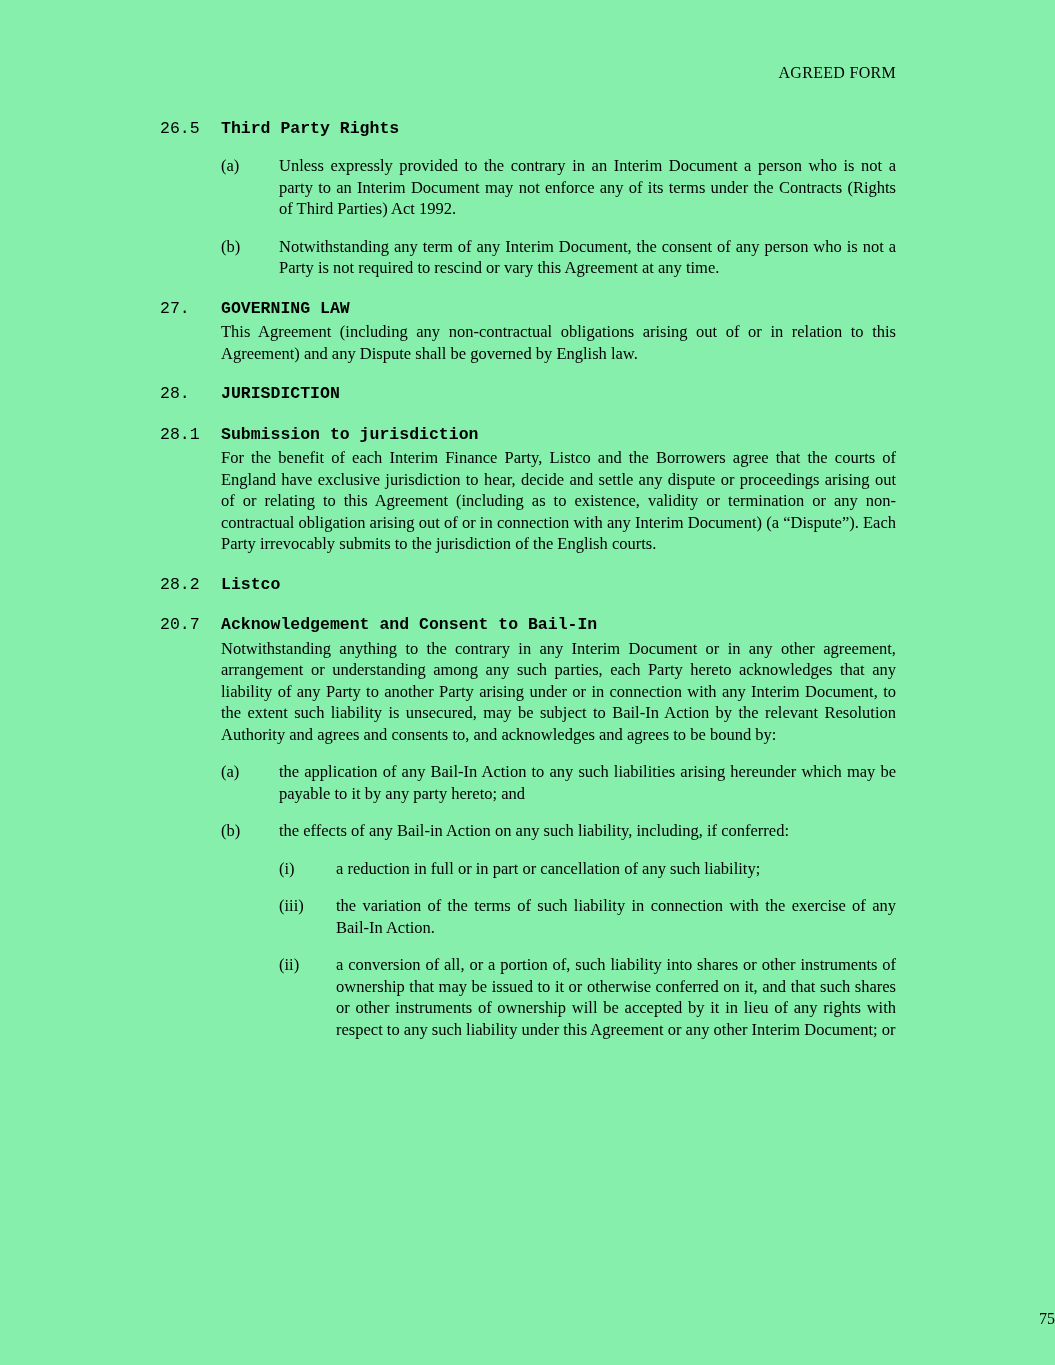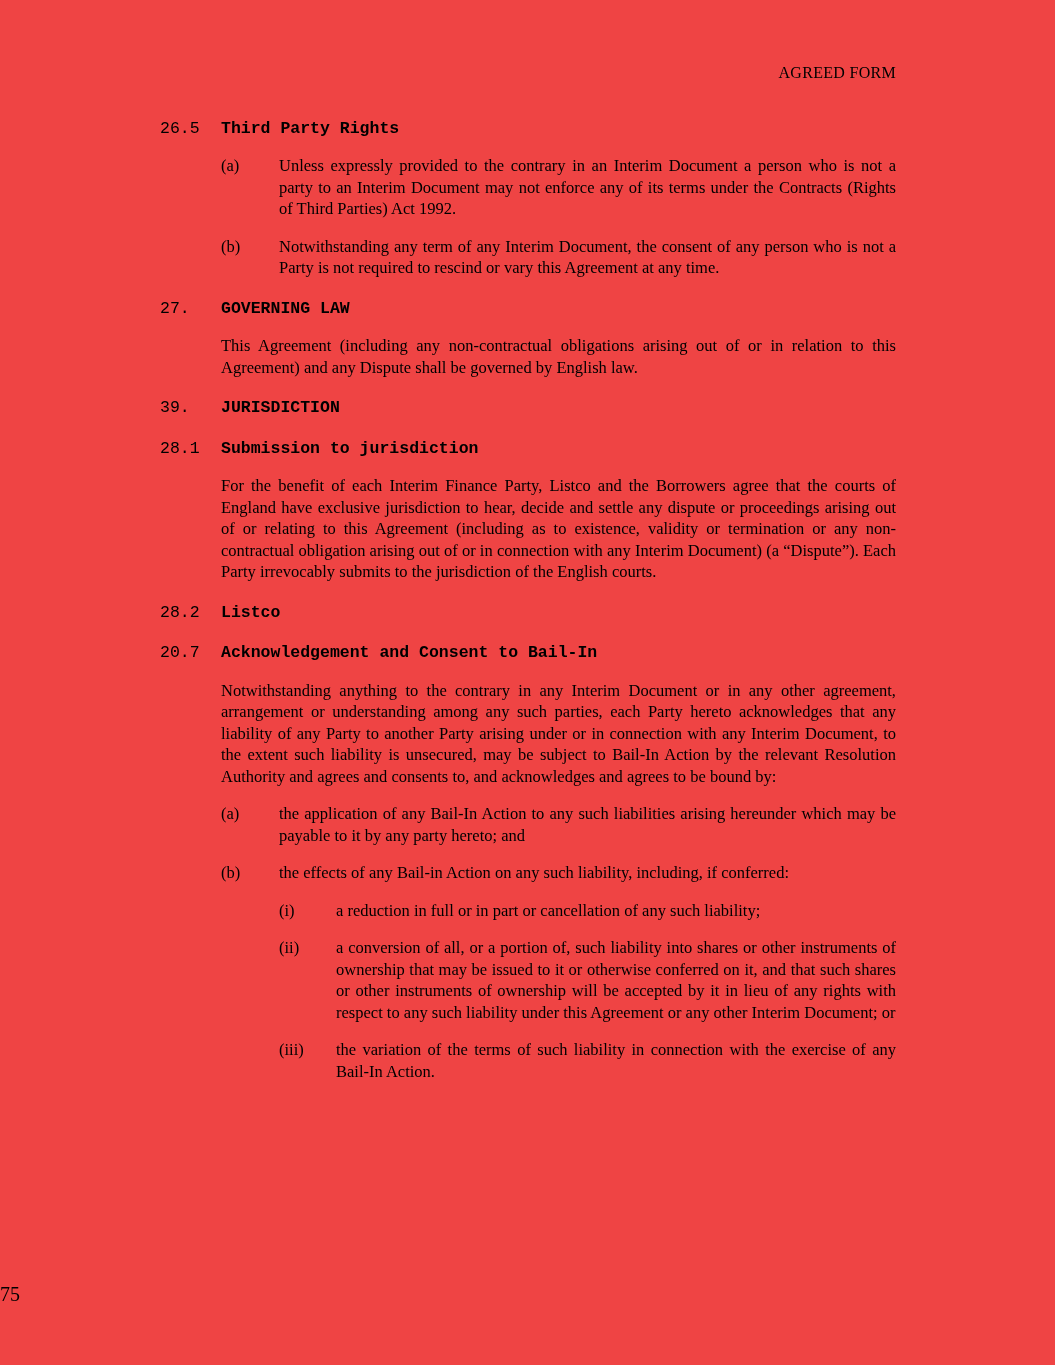--- a/index.html
+++ b/index.html
@@ -2,21 +2,21 @@
 <html><head>
 <meta charset="utf-8">
 <style>
   * { margin: 0; padding: 0; box-sizing: border-box; }
   html, body { background: #ffffff; }
   .page {
     position: relative;
     width: 1055px;
     height: 1365px;
     margin: 0 auto;
-    background: #ef4444;
+    background: #86efac;
     color: #000000;
     font-family: "Liberation Serif", "DejaVu Serif", serif;
     font-size: 16.5px;
     line-height: 21.5px;
     padding: 62px 159px 0 160px;
     overflow: hidden;
   }
   .header {
     text-align: right;
     margin-bottom: 34px;
@@ -31,21 +31,21 @@
   .sec .num {
     width: 61px;
     flex: none;
   }
   .sec .title {
     font-weight: bold;
     flex: 1;
   }
   .para {
     margin-left: 61px;
-    margin-top: 16px;
+    margin-top: 2px;
     text-align: justify;
   }
   .item {
     display: flex;
     margin-left: 61px;
     margin-top: 16px;
   }
   .item > .label {
     width: 58px;
     flex: none;
@@ -64,24 +64,24 @@
     flex: none;
   }
   .subitem > .text {
     flex: 1;
     text-align: justify;
   }
   .bold { font-weight: normal; }
   .footer {
     position: absolute;
     left: 0;
-    bottom: 60px;
+    bottom: 36px;
     width: 100%;
-    text-align: left;
-    font-size: 20px;
+    text-align: right;
+    font-size: 16px;
   }
 </style>
 </head>
 <body>
 
 <div class="page">
 
   <div class="header">
     <span>AGREED FORM</span>
   </div>
@@ -102,21 +102,21 @@
   </div>
 
   <div class="sec">
     <span class="num">27.</span>
     <span class="title">GOVERNING LAW</span>
   </div>
 
   <div class="para">This Agreement (including any non-contractual obligations arising out of or in relation to this Agreement) and any Dispute shall be governed by English law.</div>
 
   <div class="sec">
-    <span class="num">39.</span>
+    <span class="num">28.</span>
     <span class="title">JURISDICTION</span>
   </div>
 
   <div class="sec">
     <span class="num">28.1</span>
     <span class="title">Submission to jurisdiction</span>
   </div>
 
   <div class="para">
     <span>For the benefit of each Interim Finance Party, Listco and the Borrowers agree that the courts of England have exclusive jurisdiction to hear, decide and settle any dispute or proceedings arising out of or relating to this Agreement (including as to existence, validity or termination or any non-contractual obligation arising out of or in connection with any Interim Document) (a “</span><span class="bold">Dispute</span><span>”). Each Party irrevocably submits to the jurisdiction of the English courts.</span>
@@ -144,26 +144,26 @@
     <span class="label">(b)</span>
     <span class="text">the effects of any Bail-in Action on any such liability, including, if conferred:</span>
   </div>
 
   <div class="subitem">
     <span class="label">(i)</span>
     <span class="text">a reduction in full or in part or cancellation of any such liability;</span>
   </div>
 
   <div class="subitem">
-    <span class="label">(ii)</span>
-    <span class="text">a conversion of all, or a portion of, such liability into shares or other instruments of ownership that may be issued to it or otherwise conferred on it, and that such shares or other instruments of ownership will be accepted by it in lieu of any rights with respect to any such liability under this Agreement or any other Interim Document; or</span>
+    <span class="label">(iii)</span>
+    <span class="text">the variation of the terms of such liability in connection with the exercise of any Bail-In Action.</span>
   </div>
 
   <div class="subitem">
-    <span class="label">(iii)</span>
-    <span class="text">the variation of the terms of such liability in connection with the exercise of any Bail-In Action.</span>
+    <span class="label">(ii)</span>
+    <span class="text">a conversion of all, or a portion of, such liability into shares or other instruments of ownership that may be issued to it or otherwise conferred on it, and that such shares or other instruments of ownership will be accepted by it in lieu of any rights with respect to any such liability under this Agreement or any other Interim Document; or</span>
   </div>
 
   <div class="footer">
     <span>75</span>
   </div>
 
 </div>
 
 </body></html>

